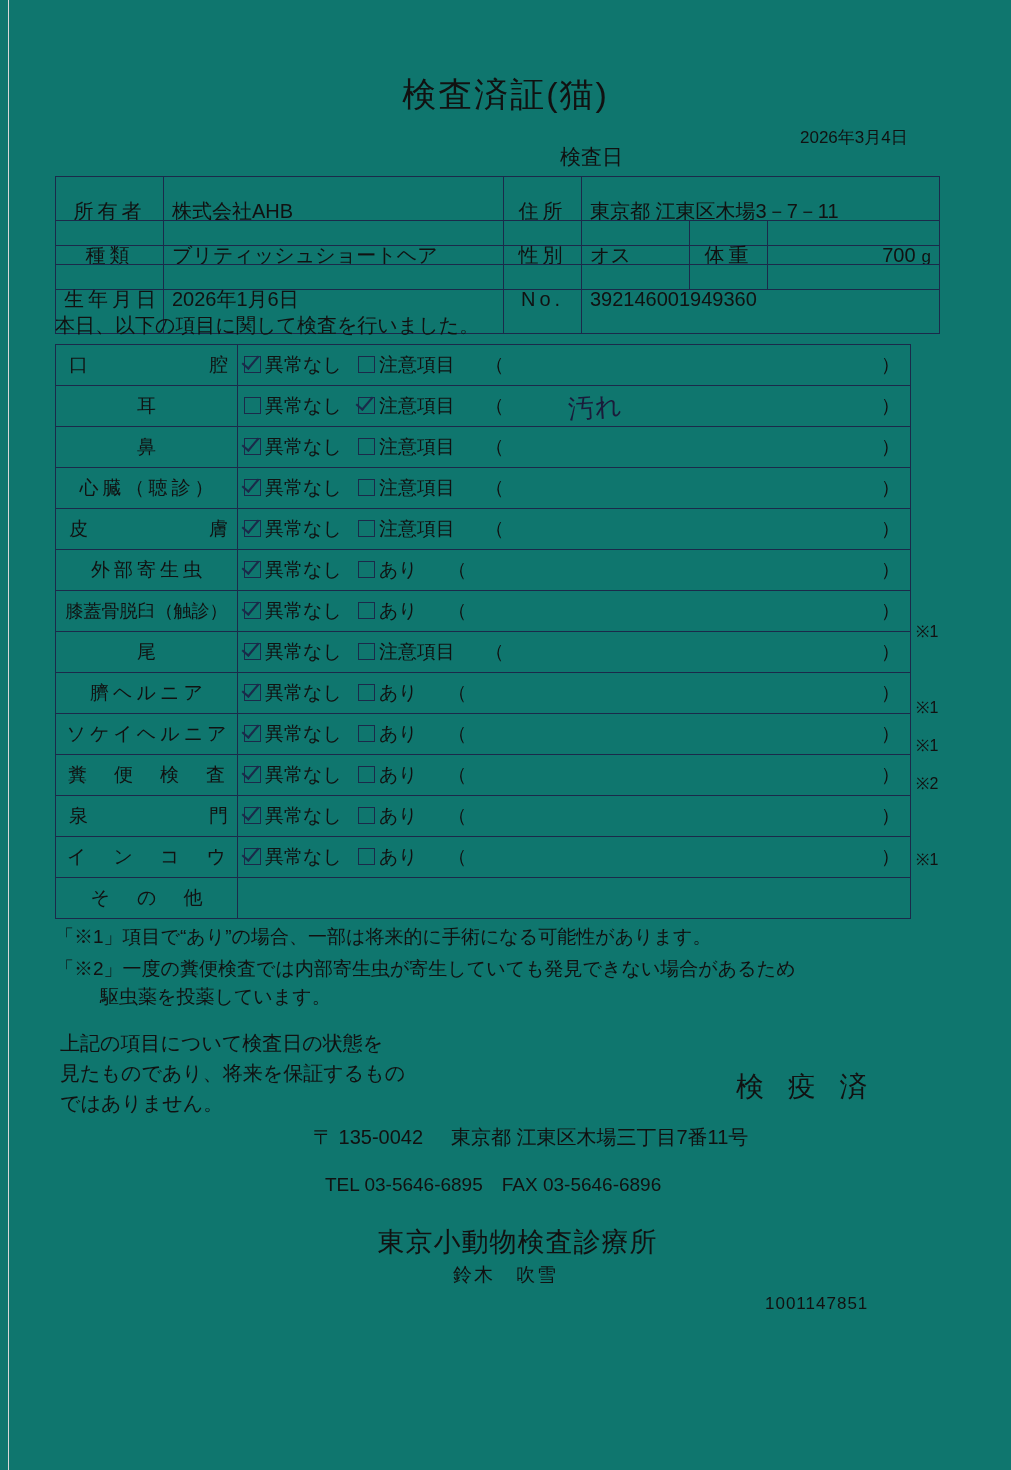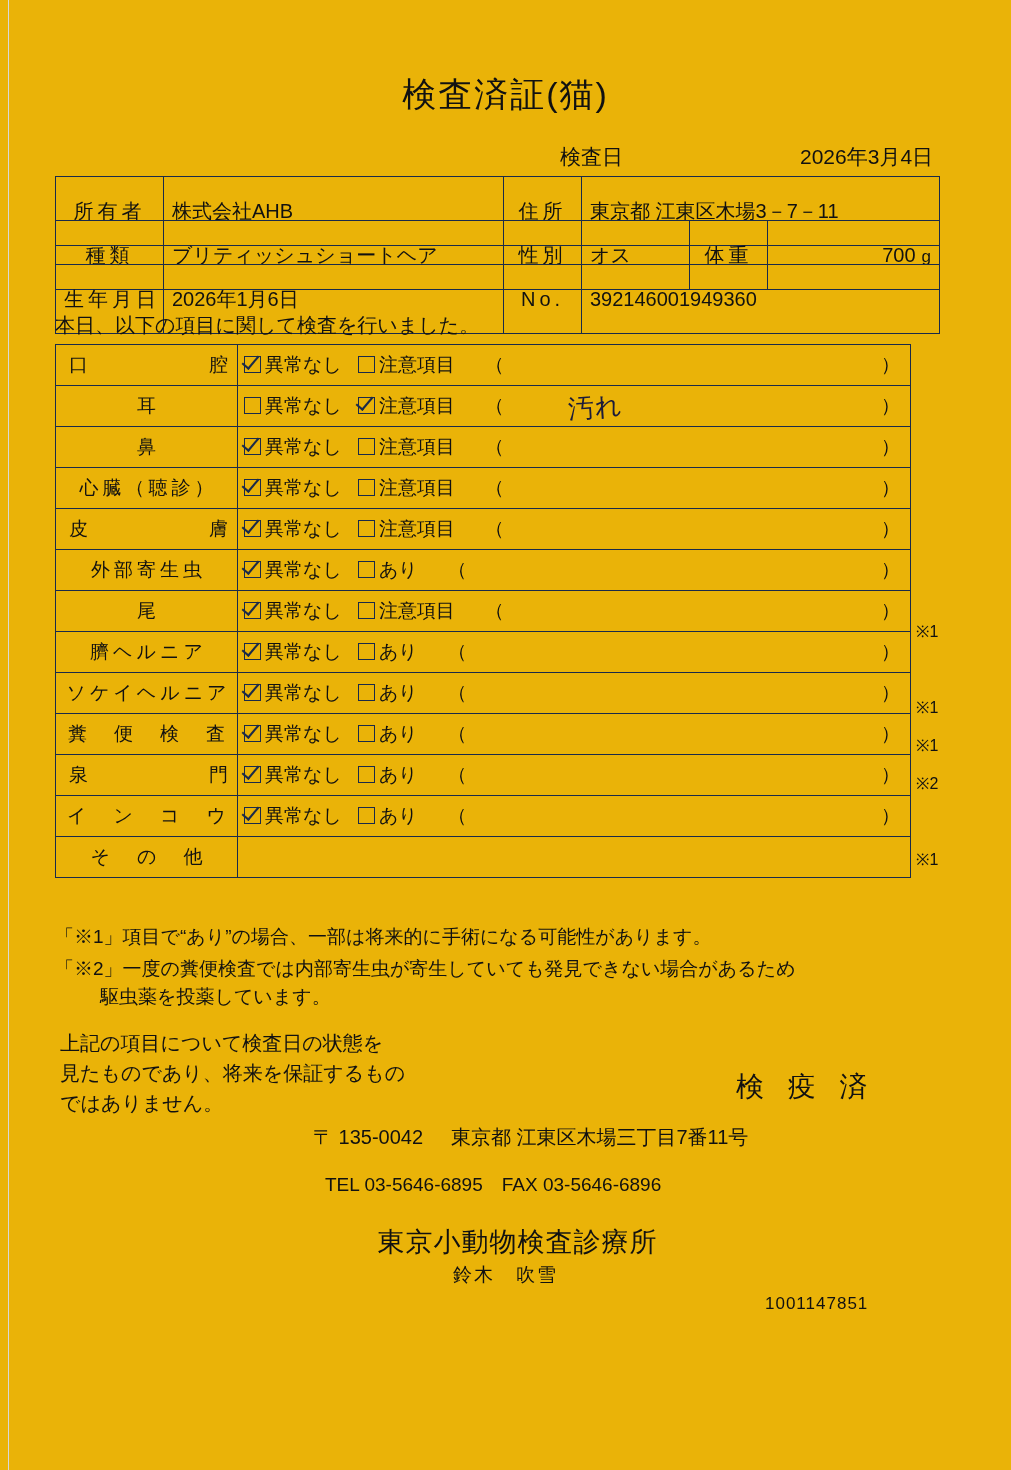--- a/index.html
+++ b/index.html
@@ -13,21 +13,21 @@
     position: relative;
     font-family: "Liberation Sans", sans-serif;
     color: #111;
     overflow: hidden;
   }
   .page {
     position: absolute;
     left: 0; top: 0;
     width: 1011px;
     height: 1470px;
-    background: #eab308;
+    background: #0f766e;
   }
   
   .edge-line {
     position: absolute;
     left: 8px;
     top: 0;
     width: 1px;
     height: 1470px;
     background: #d8d8d8;
   }
@@ -40,22 +40,22 @@
     letter-spacing: 2px;
     font-weight: 500;
   }
   .exam-date-label {
     position: absolute;
     left: 560px; top: 143px;
     font-size: 21px;
   }
   .exam-date-value {
     position: absolute;
-    left: 800px; top: 143px;
-    font-size: 21px;
+    left: 800px; top: 126px;
+    font-size: 17px;
   }
 
   
   .htable {
     position: absolute;
     left: 55px;
     top: 176px;
     width: 884px;
     border-collapse: collapse;
     table-layout: fixed;
@@ -339,20 +339,24 @@
         </tr>
         <tr>
           <td class="c-item spread">皮　　　　膚</td>
           <td class="c-body"><span class="opt"><span class="bx checked"></span><span>異常なし</span></span><span class="opt"><span class="bx"></span><span>注意項目</span></span><span class="paren-open">（</span><span class="paren-close">）</span></td>
         </tr>
         <tr>
           <td class="c-item spread2">外部寄生虫</td>
           <td class="c-body"><span class="opt"><span class="bx checked"></span><span>異常なし</span></span><span class="opt"><span class="bx"></span><span>あり</span></span><span class="paren-open">（</span><span class="paren-close">）</span></td>
         </tr>
         <tr>
+          <td class="c-item tight">膝蓋骨脱臼（触診）</td>
+          <td class="c-body"><span class="opt"><span class="bx checked"></span><span>異常なし</span></span><span class="opt"><span class="bx"></span><span>あり</span></span><span class="paren-open">（</span><span class="paren-close">）</span></td>
+        </tr>
+        <tr>
           <td class="c-item ">尾</td>
           <td class="c-body"><span class="opt"><span class="bx checked"></span><span>異常なし</span></span><span class="opt"><span class="bx"></span><span>注意項目</span></span><span class="paren-open">（</span><span class="paren-close">）</span></td>
         </tr>
         <tr>
           <td class="c-item spread2">臍ヘルニア</td>
           <td class="c-body"><span class="opt"><span class="bx checked"></span><span>異常なし</span></span><span class="opt"><span class="bx"></span><span>あり</span></span><span class="paren-open">（</span><span class="paren-close">）</span></td>
         </tr>
         <tr>
           <td class="c-item spread2">ソケイヘルニア</td>
           <td class="c-body"><span class="opt"><span class="bx checked"></span><span>異常なし</span></span><span class="opt"><span class="bx"></span><span>あり</span></span><span class="paren-open">（</span><span class="paren-close">）</span></td>

